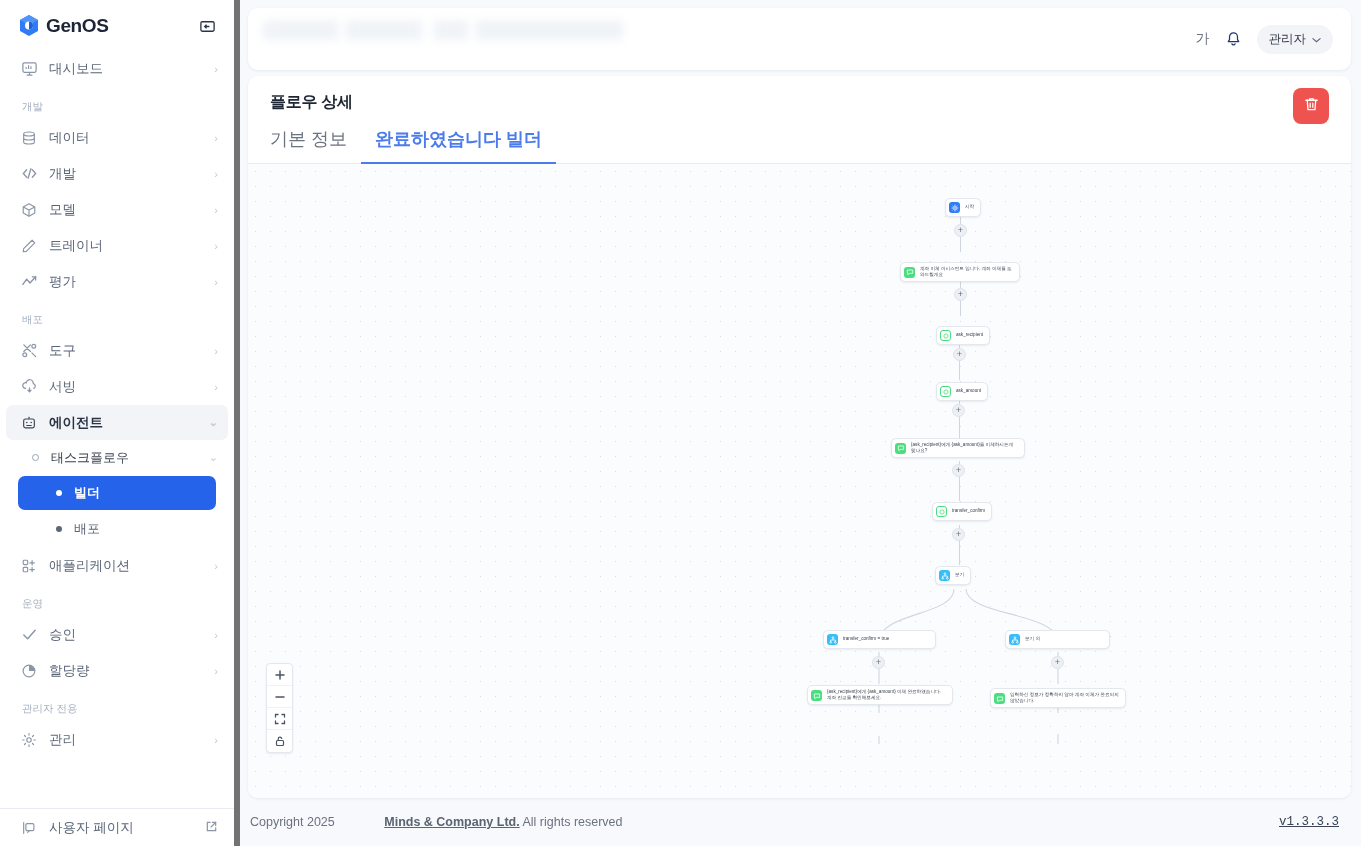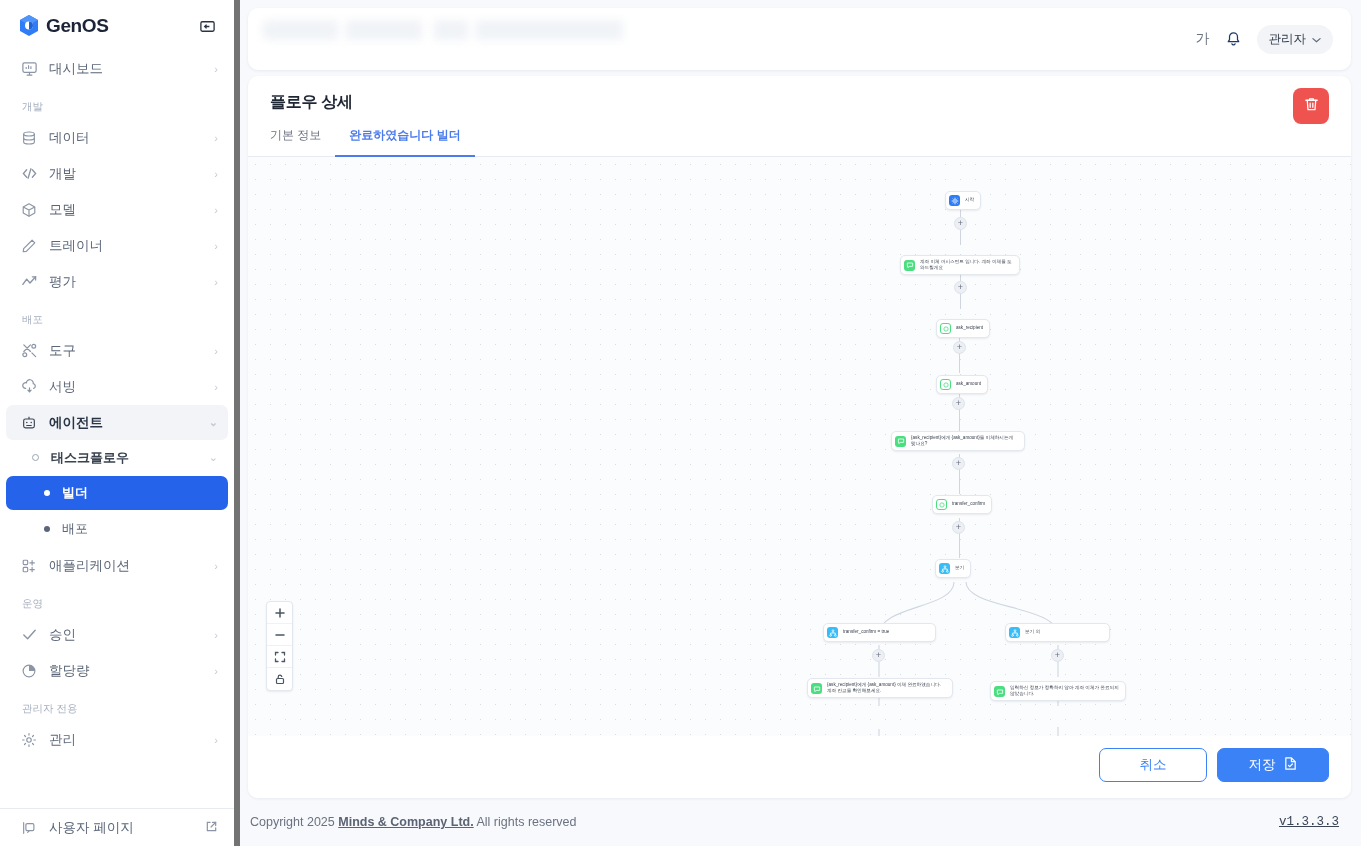--- a/index.html
+++ b/index.html
@@ -37,24 +37,24 @@
   .sb-item .lbl { flex: 1; white-space: nowrap; }
   .sb-item .chev { color: #c3cad6; font-size: 11px; }
   .sb-item.active-group { background: #f2f4f7; color: #2a3446; font-weight: 700; }
   .sb-item.active-group .ic { color:#3b4554; }
 
   .sb-sub { display:flex; align-items:center; height: 33px; margin: 1px 6px;
     padding: 0 10px 0 26px; border-radius: 7px; cursor:pointer;
     font-size: 13px; color:#5b6678; }
   .sb-sub .dot-o { width:7px;height:7px;border-radius:50%;border:1.4px solid #9aa4b4;
     margin-right: 12px; flex-shrink:0;}
-  .sb-sub .lbl { flex:1; font-weight:700; color:#39424f;}
+  .sb-sub .lbl { flex:1; font-weight:400; color:#39424f;}
   .sb-sub .chev{color:#c3cad6;font-size:11px;}
 
-  .sb-leaf { display:flex; align-items:center; height:34px; margin:2px 6px;
+  .sb-leaf { display:flex; align-items:center; height:34px; margin:2px 18px;
     padding: 0 10px 0 38px; border-radius: 7px; cursor:pointer;
     font-size: 13px; color:#5b6678; }
   .sb-leaf .dot { width:6px;height:6px;border-radius:50%;background:#5b6678;margin-right:12px;flex-shrink:0;}
   .sb-leaf.selected { background:#2563eb; color:#fff; font-weight:700; }
   .sb-leaf.selected .dot { background:#fff; }
 
   .sb-bottom { border-top: 1px solid #e8ecf2; }
   .sb-bottom .sb-item { color:#5b6678; }
 
   
@@ -81,21 +81,21 @@
     min-height:0; overflow:hidden; position:relative; }
 
   .page-head { padding: 16px 22px 0 22px; position:relative; }
   .page-title { font-size: 16px; font-weight: 700; color:#1f2734; letter-spacing:-0.3px; }
   .del-btn { position:absolute; right:22px; top:12px; width:36px; height:36px;
     border-radius:8px; background:#ef5350; display:flex; align-items:center;
     justify-content:center; cursor:pointer; border:none; }
 
   .tabs { display:flex; gap: 0; padding: 14px 22px 0 22px;
     border-bottom: 1px solid #e8ecf2; }
-  .tab { font-size: 12px; color:#6b7280; padding: 0 14px 11px 14px; cursor:pointer;
+  .tab { font-size: 18px; color:#6b7280; padding: 0 14px 11px 14px; cursor:pointer;
     border-bottom: 2px solid transparent; margin-bottom:-1px; }
   .tab:first-child { padding-left: 0; }
   .tab.active { color:#4b7bec; font-weight:700; border-bottom-color:#4b7bec; }
 
   
   .canvas-wrap { flex:1; position:relative; overflow:hidden; background:#fbfcfd;
     background-image: radial-gradient(#d6dce6 0.9px, transparent 0.9px);
     background-size: 15px 15px; }
   .canvas-inner { position:absolute; inset:0; }
 
@@ -130,21 +130,21 @@
   .actions { display:flex; justify-content:flex-end; gap:10px;
     padding: 12px 22px 16px 22px; background:#fff; }
   .btn { height:34px; border-radius:7px; font-size:13.5px; cursor:pointer;
     display:flex; align-items:center; justify-content:center; gap:7px; padding:0 22px;
     font-family:"Liberation Sans",sans-serif; }
   .btn-cancel { background:#fff; border:1px solid #3b82f6; color:#3b82f6; min-width:108px; }
   .btn-save { background:#3b82f6; border:1px solid #3b82f6; color:#fff; min-width:112px; }
 
   .footer { height: 48px; display:flex; align-items:center; justify-content:space-between;
     padding: 0 22px 0 10px; font-size: 12.5px; color:#6b7280; }
-  .footer a { color:#5a6472; text-decoration:underline; font-weight:600; }
+  .footer a { color:#5a6472; text-decoration:underline; font-weight:600;margin-left:46px; }
   .ver { color:#3b4556; text-decoration:underline; font-size:12.5px;font-family:Liberation Mono, monospace; }
 </style>
 </head>
 <body>
 
 <div class="app">
 
   <nav class="sidebar">
 
     <div class="sb-top">
@@ -569,33 +569,20 @@
           </div>
           <div class="zbtn">
             <svg width="12" height="12" viewBox="0 0 12 12" fill="none" stroke="#4b5563" stroke-width="1.2">
                 <rect x="2.5" y="5.5" width="7" height="5" rx="1"></rect>
                 <path d="M4.2 5.5V4a1.8 1.8 0 0 1 3.6 0"></path>
               </svg>
           </div>
         </div>
       </div>
 
-      <div class="actions">
-        <button class="btn btn-cancel">취소</button>
-        <button class="btn btn-save">
-          <span>저장</span>
-          <span>
-            <svg width="15" height="15" viewBox="0 0 16 16" fill="none" stroke="#fff" stroke-width="1.3" stroke-linejoin="round">
-              <path d="M3 2h6l4 4v8H3z"></path>
-                <path d="M9 2v4h4"></path>
-                <path d="M5.8 10 L7.2 11.4 L10 8.5" stroke-linecap="round"></path>
-            </svg>
-          </span>
-        </button>
-      </div>
     </div>
 
     <div class="footer">
       <div>
         <span>Copyright 2025</span>
         <a href="#">Minds &amp; Company Ltd.</a>
         <span>All rights reserved</span>
       </div>
       <span class="ver">v1.3.3.3</span>
     </div>

